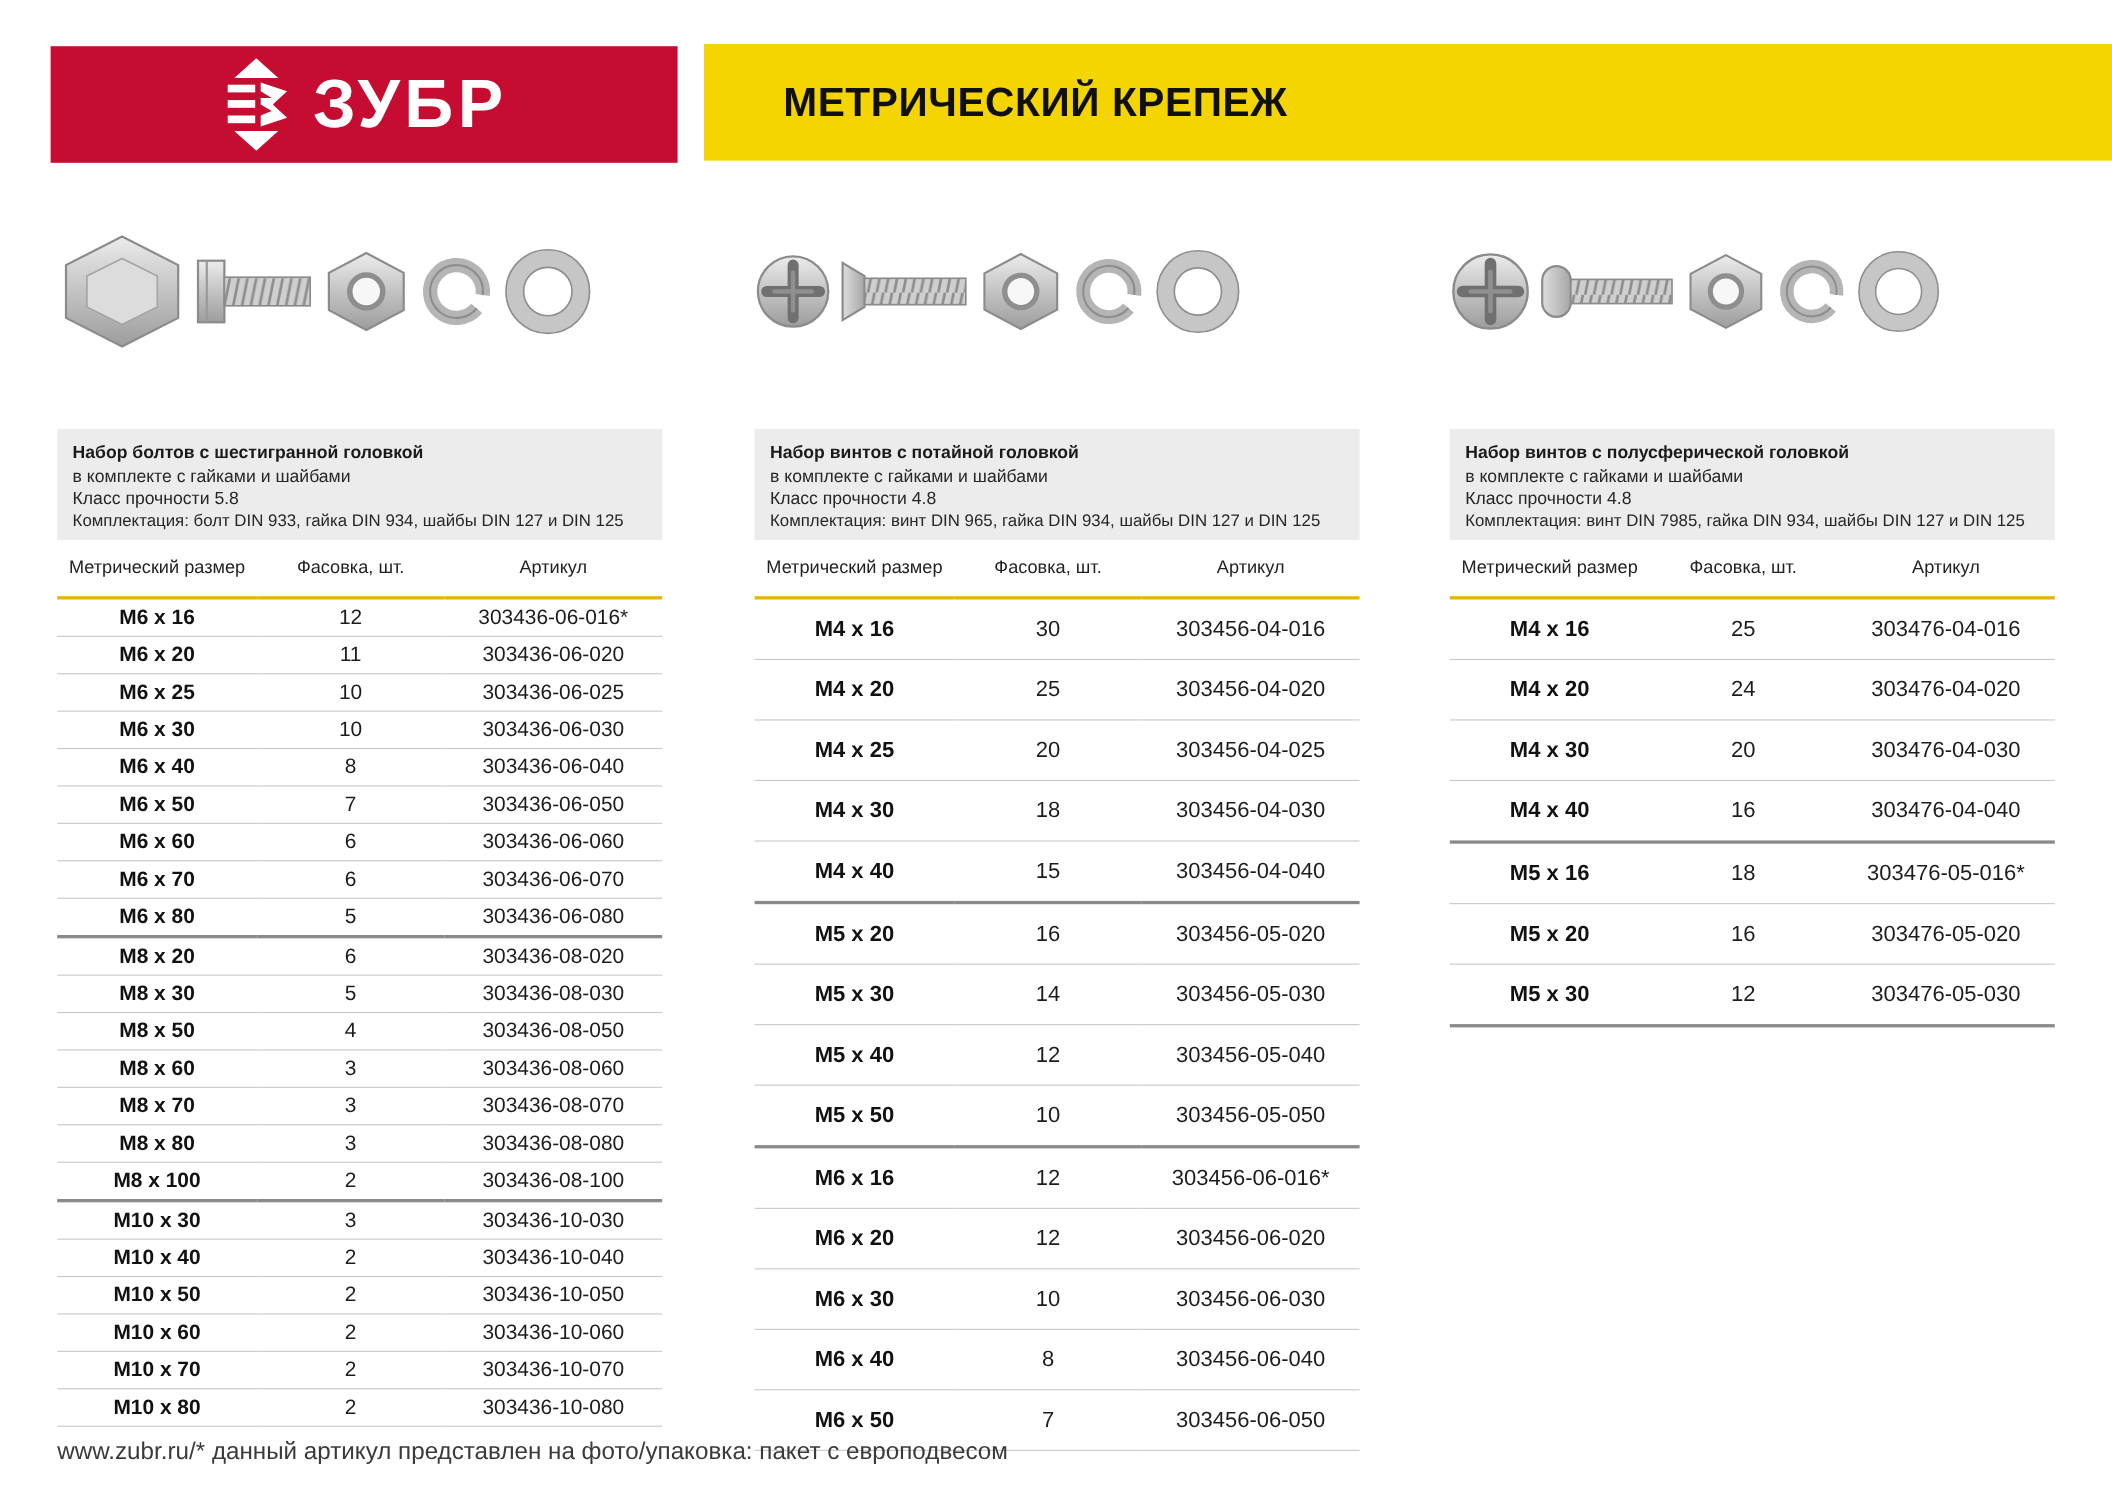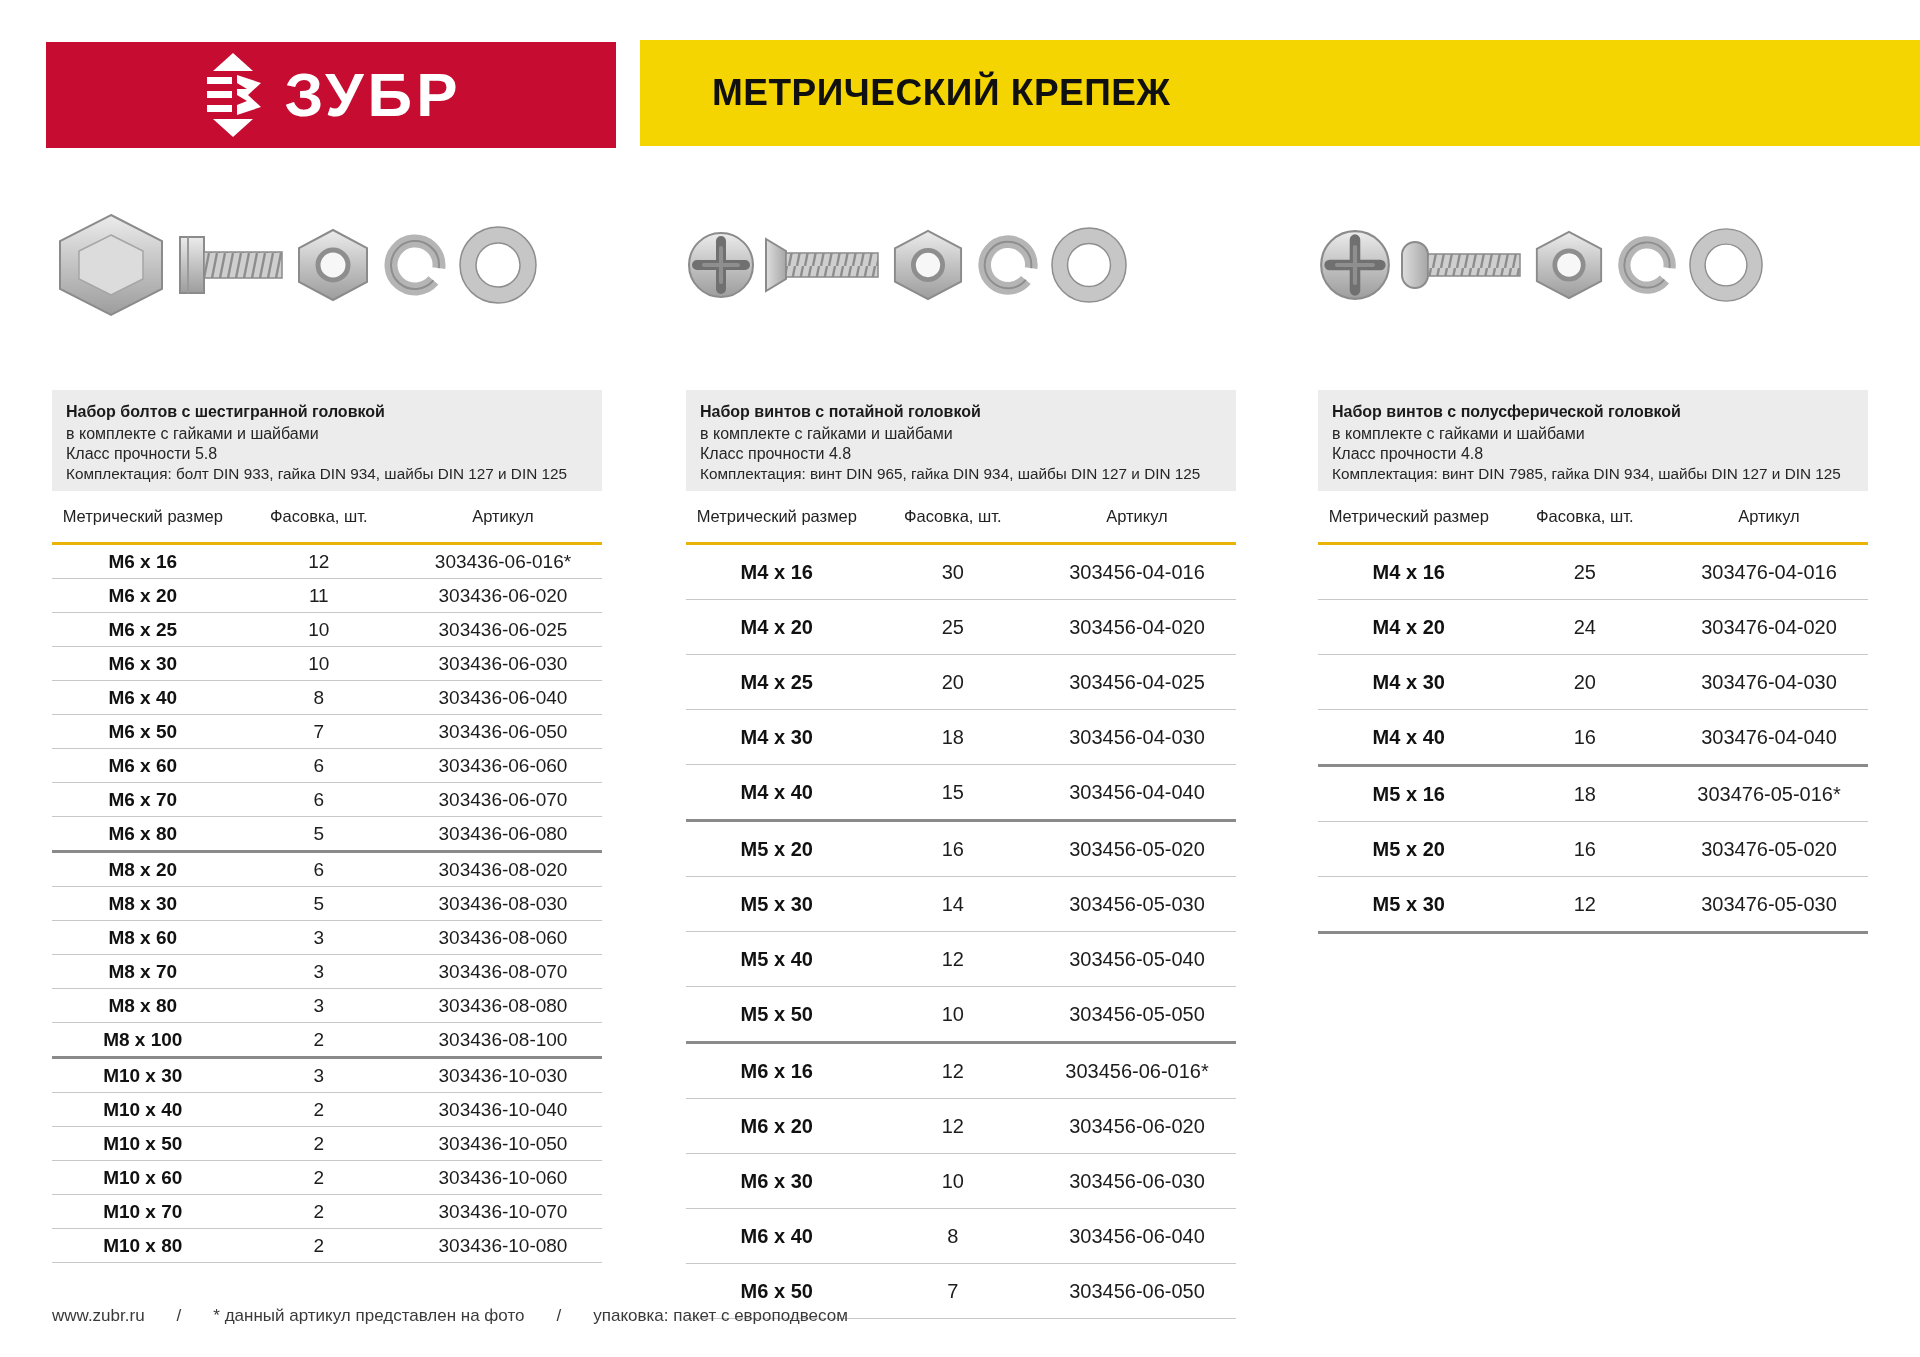--- a/index.html
+++ b/index.html
@@ -49,22 +49,22 @@
     text-align:center;vertical-align:middle;border-bottom:1px solid #c8c8c8;white-space:nowrap;
   }
   .p1 td{height:31px;font-size:19px;}
   .p2 td,.p3 td{height:52px;font-size:20px;}
   td.size-cell{font-weight:bold;color:#111;}
   td.pack-cell,td.article-cell{color:#1c1c1c;}
   tr.group-end td{border-bottom:3px solid #8a8a8a;}
   .p3 tbody tr:last-child td{border-bottom:3px solid #8a8a8a;}
   
   .footer{
-    position:absolute;left:52px;top:1306px;display:flex;gap:32px;align-items:baseline;
-    font-size:17px;color:#3a3a3a;
+    position:absolute;left:52px;top:1306px;display:flex;align-items:baseline;
+    font-size:22px;color:#3a3a3a;
   }
   svg .edge{stroke:#8b8b8b;}
 </style>
 </head>
 <body>
 
 <svg width="0" height="0" style="position:absolute" aria-hidden="true">
   <defs>
     <linearGradient id="met" x1="0" y1="0" x2="0" y2="1">
       <stop offset="0" stop-color="#ececec"></stop>
@@ -193,20 +193,25 @@
             <td class="size-cell">М8 х 20</td>
             <td class="pack-cell">6</td>
             <td class="article-cell">303436-08-020</td>
           </tr>
           <tr>
             <td class="size-cell">М8 х 30</td>
             <td class="pack-cell">5</td>
             <td class="article-cell">303436-08-030</td>
           </tr>
           <tr>
+            <td class="size-cell">М8 х 50</td>
+            <td class="pack-cell">4</td>
+            <td class="article-cell">303436-08-050</td>
+          </tr>
+          <tr>
             <td class="size-cell">М8 х 60</td>
             <td class="pack-cell">3</td>
             <td class="article-cell">303436-08-060</td>
           </tr>
           <tr>
             <td class="size-cell">М8 х 70</td>
             <td class="pack-cell">3</td>
             <td class="article-cell">303436-08-070</td>
           </tr>
           <tr>

